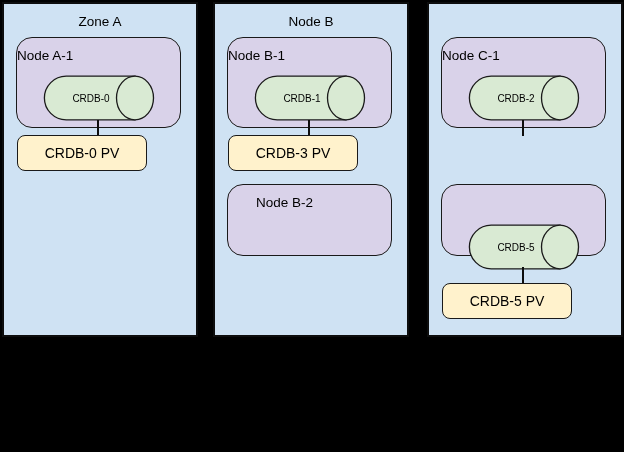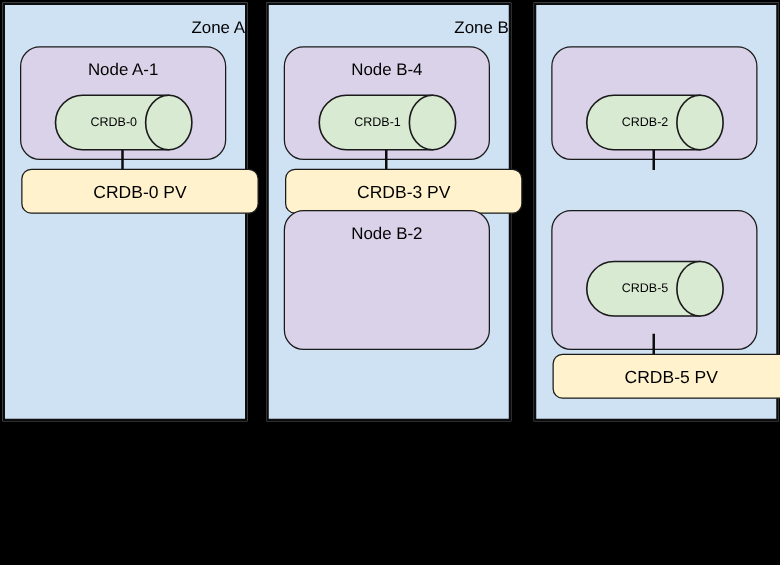--- a/index.html
+++ b/index.html
@@ -19,36 +19,35 @@
     background: #cfe2f3;
     border: 2px solid #0d0d0d;
     box-sizing: border-box;
   }
   .zone-a { left: 2px; }
   .zone-b { left: 213px; }
   .zone-c { left: 427px; }
   .zone-title {
     position: absolute;
     top: 10px; left: 0; right: 0;
-    text-align: right;
+    text-align: center;
     font-size: 13.5px;
   }
   .node {
     position: absolute;
     left: 12px;
     width: 165px;
     background: #d9d2e9;
     border: 1.3px solid #1a1a1a;
     border-radius: 16px;
     box-sizing: border-box;
   }
   .node-g1 { top: 33px; height: 91px; }
-  .node-g2 { top: 164px; height: 112px; }
+  .node-g2 { top: 180px; height: 72px; padding-left: 28px; }
   .node-label {
-    text-align: center;
     padding-top: 10px;
     font-size: 13.5px;
   }
   .cylinder {
     position: absolute;
     left: 50%;
     margin-left: -56px;
     top: 37px;
   }
   .node-g2 .cylinder { top: 39px; }
@@ -60,21 +59,21 @@
     position: absolute;
     left: 93px;
     width: 2px;
     background: #0d0d0d;
   }
   .conn-g1 { top: 116px; height: 16px; }
   .conn-g2 { top: 263px; height: 17px; }
   .pv {
     position: absolute;
     left: 13px;
-    width: 190px;
+    width: 130px;
     height: 36px;
     background: #fff2cc;
     border: 1.3px solid #1a1a1a;
     border-radius: 8px;
     box-sizing: border-box;
     display: flex;
     align-items: center;
     justify-content: center;
     font-size: 14px;
   }
@@ -95,43 +94,44 @@
       <text x="48" y="23" text-anchor="middle" dominant-baseline="central" font-size="10">CRDB-0</text>
     </svg>
   </div>
   <div class="conn conn-g1"></div>
   <div class="pv pv-g1">
     <span>CRDB-0 PV</span>
   </div>
 </div>
 
 <div class="zone zone-b">
-  <div class="zone-title">Zone B</div>
+  <div class="zone-title">Node B</div>
 
   <div class="node node-g1">
-    <div class="node-label">Node B-4</div>
+    <div class="node-label">Node B-1</div>
     <svg class="cylinder" width="112" height="46" viewBox="0 0 112 46">
       <path d="M 92 1.2 H 23.2 A 21.8 21.8 0 0 0 23.2 44.8 H 92 Z" fill="#d9ead3" stroke="#1a1a1a" stroke-width="1.3"></path>
       <ellipse cx="92" cy="23" rx="18.5" ry="21.8" fill="#d9ead3" stroke="#1a1a1a" stroke-width="1.3"></ellipse>
       <text x="48" y="23" text-anchor="middle" dominant-baseline="central" font-size="10">CRDB-1</text>
     </svg>
   </div>
   <div class="conn conn-g1"></div>
   <div class="pv pv-g1">
     <span>CRDB-3 PV</span>
   </div>
 
   <div class="node node-g2">
     <div class="node-label">Node B-2</div>
   </div>
 </div>
 
 <div class="zone zone-c">
 
   <div class="node node-g1">
+    <div class="node-label">Node C-1</div>
     <svg class="cylinder" width="112" height="46" viewBox="0 0 112 46">
       <path d="M 92 1.2 H 23.2 A 21.8 21.8 0 0 0 23.2 44.8 H 92 Z" fill="#d9ead3" stroke="#1a1a1a" stroke-width="1.3"></path>
       <ellipse cx="92" cy="23" rx="18.5" ry="21.8" fill="#d9ead3" stroke="#1a1a1a" stroke-width="1.3"></ellipse>
       <text x="48" y="23" text-anchor="middle" dominant-baseline="central" font-size="10">CRDB-2</text>
     </svg>
   </div>
   <div class="conn conn-g1"></div>
 
   <div class="node node-g2">
     <svg class="cylinder" width="112" height="46" viewBox="0 0 112 46">

